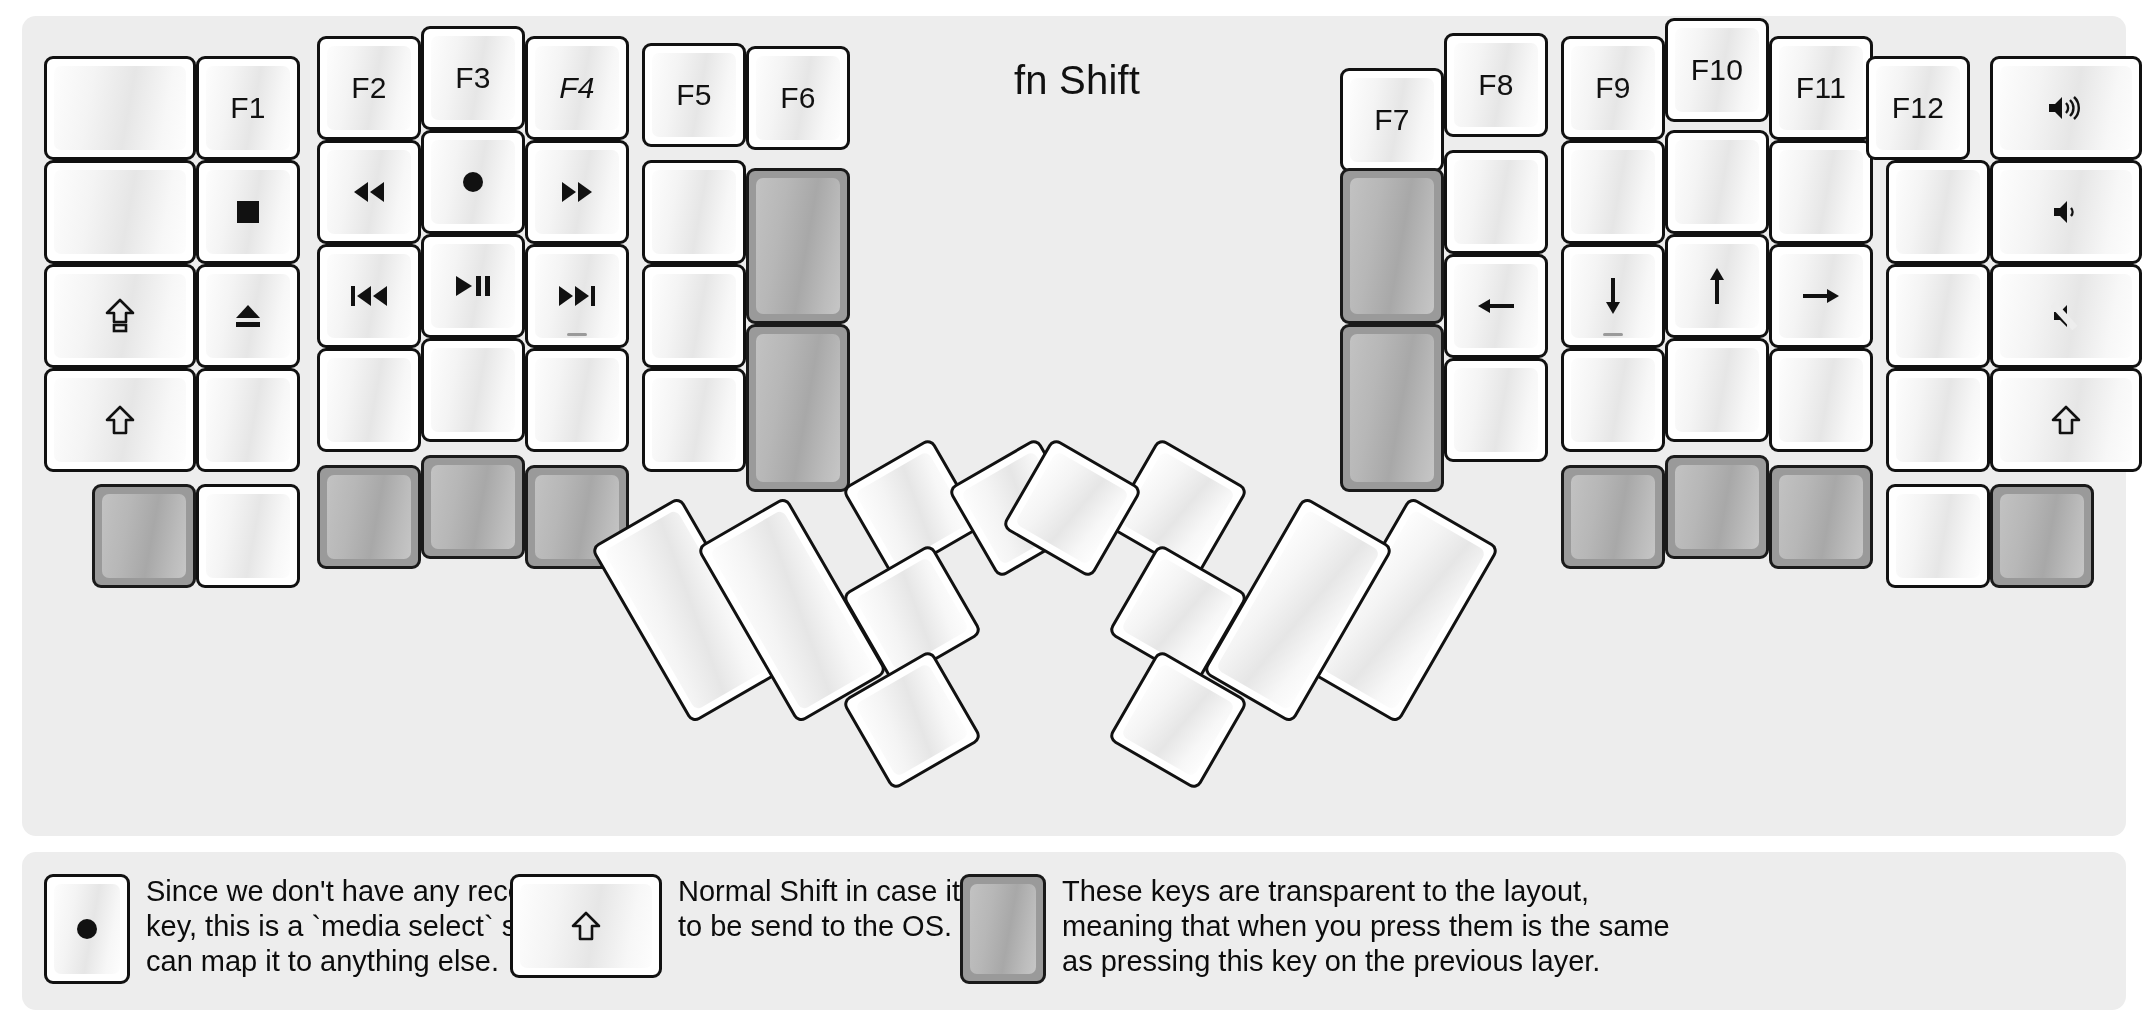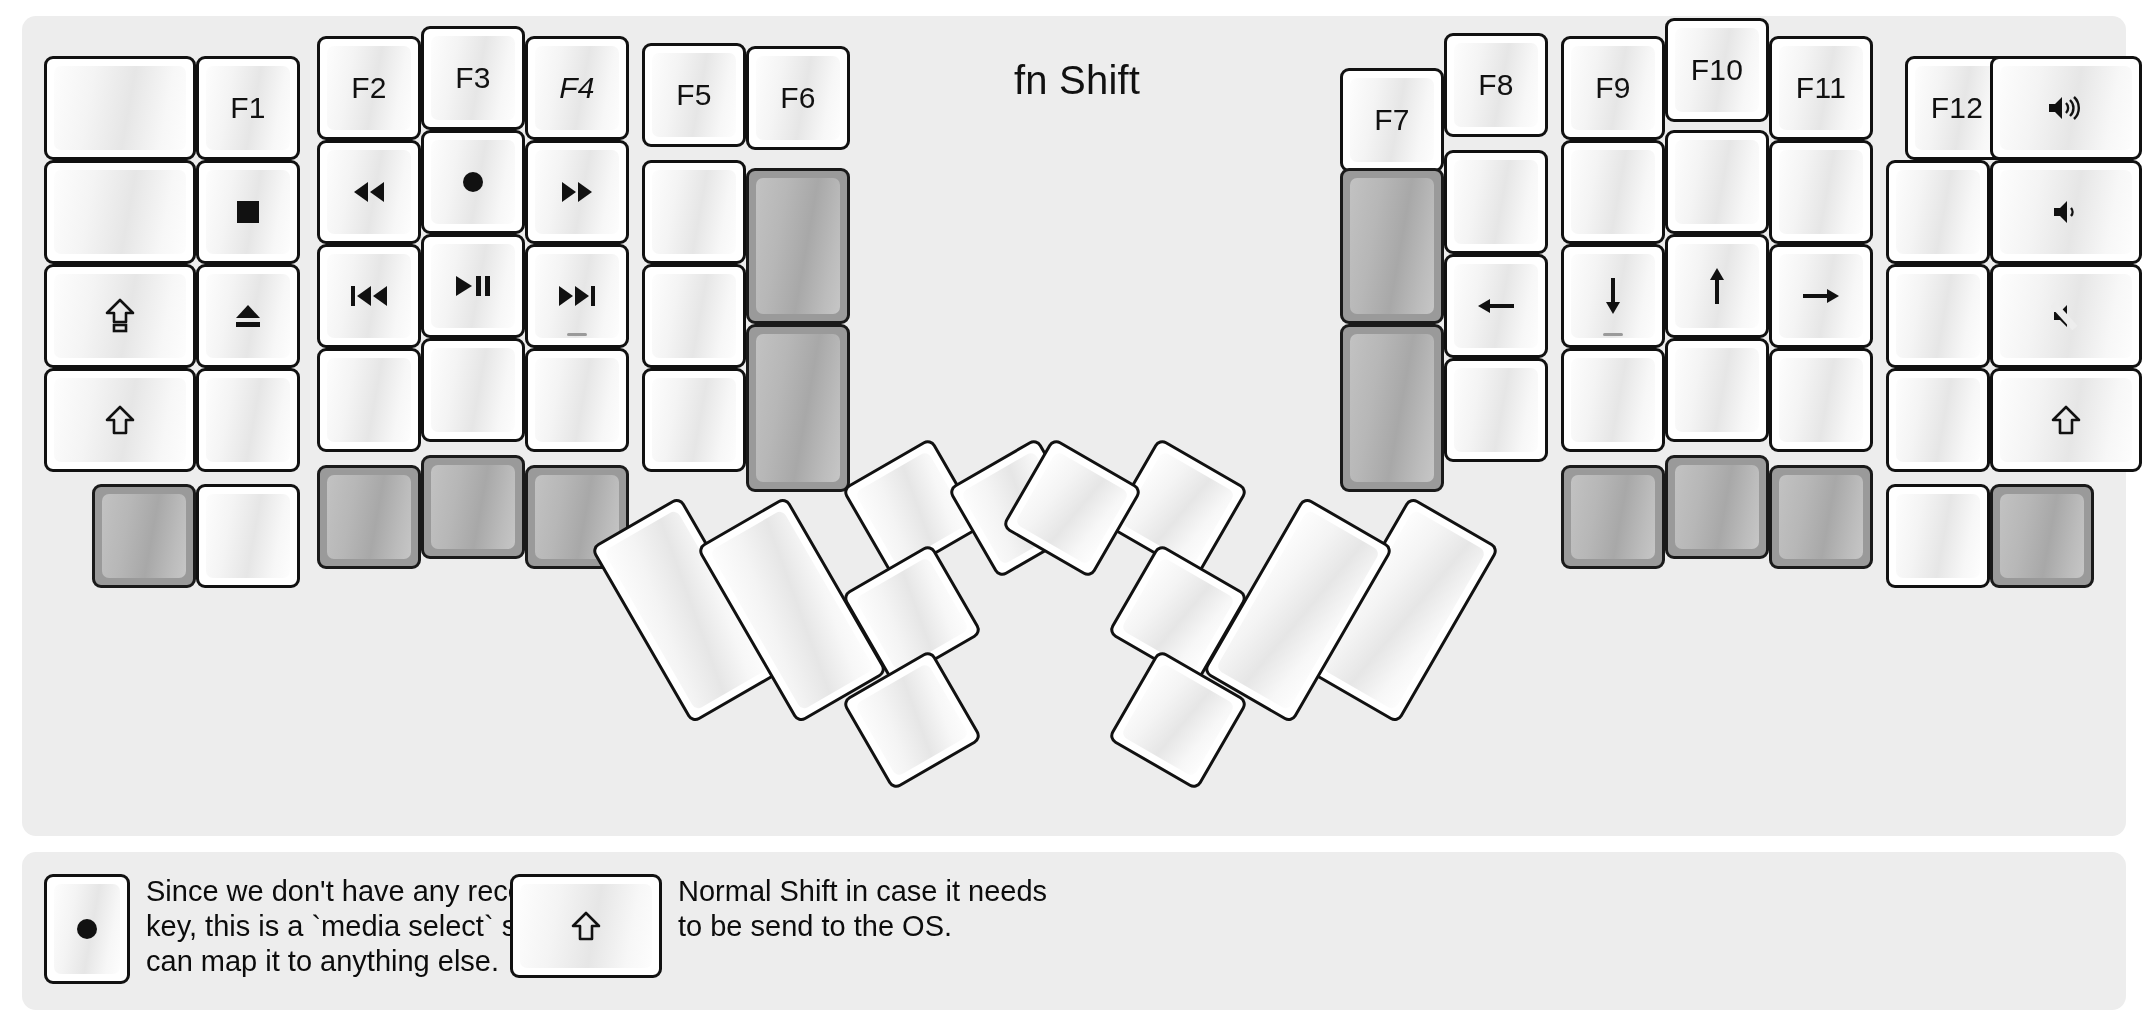--- a/index.html
+++ b/index.html
@@ -331,21 +331,21 @@
               </svg>
             </span>
           </div>
         </div>
         <div class="key" style="left: 1747px; top: 332px; width: 104px; height: 104px;">
           <div class="cap"></div>
         </div>
         <div class="key trans" style="left: 1747px; top: 449px; width: 104px; height: 104px;">
           <div class="cap"></div>
         </div>
-        <div class="key" style="left: 1883px; top: 40px; width: 104px; height: 104px;">
+        <div class="key" style="left: 1844px; top: 40px; width: 104px; height: 104px;">
           <div class="cap">
             <span class="lbl">F12</span>
           </div>
         </div>
         <div class="key" style="left: 1864px; top: 144px; width: 104px; height: 104px;">
           <div class="cap"></div>
         </div>
         <div class="key" style="left: 1864px; top: 248px; width: 104px; height: 104px;">
           <div class="cap"></div>
         </div>
@@ -467,15 +467,25 @@
                 <svg width="30" height="32" viewBox="0 0 30 32">
                   <polygon points="15,3 28,16 21,16 21,29 9,29 9,16 2,16" fill="none" stroke="#111" stroke-width="2.6" stroke-linejoin="round"></polygon>
                 </svg>
               </span>
             </div>
           </div>
         </div>
       <div class="legend-text">Normal Shift in case it needs
 to be send to the OS.</div>
     </div>
+    <div class="legend-item" id="legend-3">
+      <div class="legend-key" style="width: 86px; height: 110px;">
+          <div class="key trans" style="left: 0px; top: 0px; width: 86px; height: 110px; position: relative;">
+            <div class="cap"></div>
+          </div>
+        </div>
+      <div class="legend-text">These keys are transparent to the layout,
+meaning that when you press them is the same
+as pressing this key on the previous layer.</div>
+    </div>
   </div>
 
 </div>
 
 </body></html>

